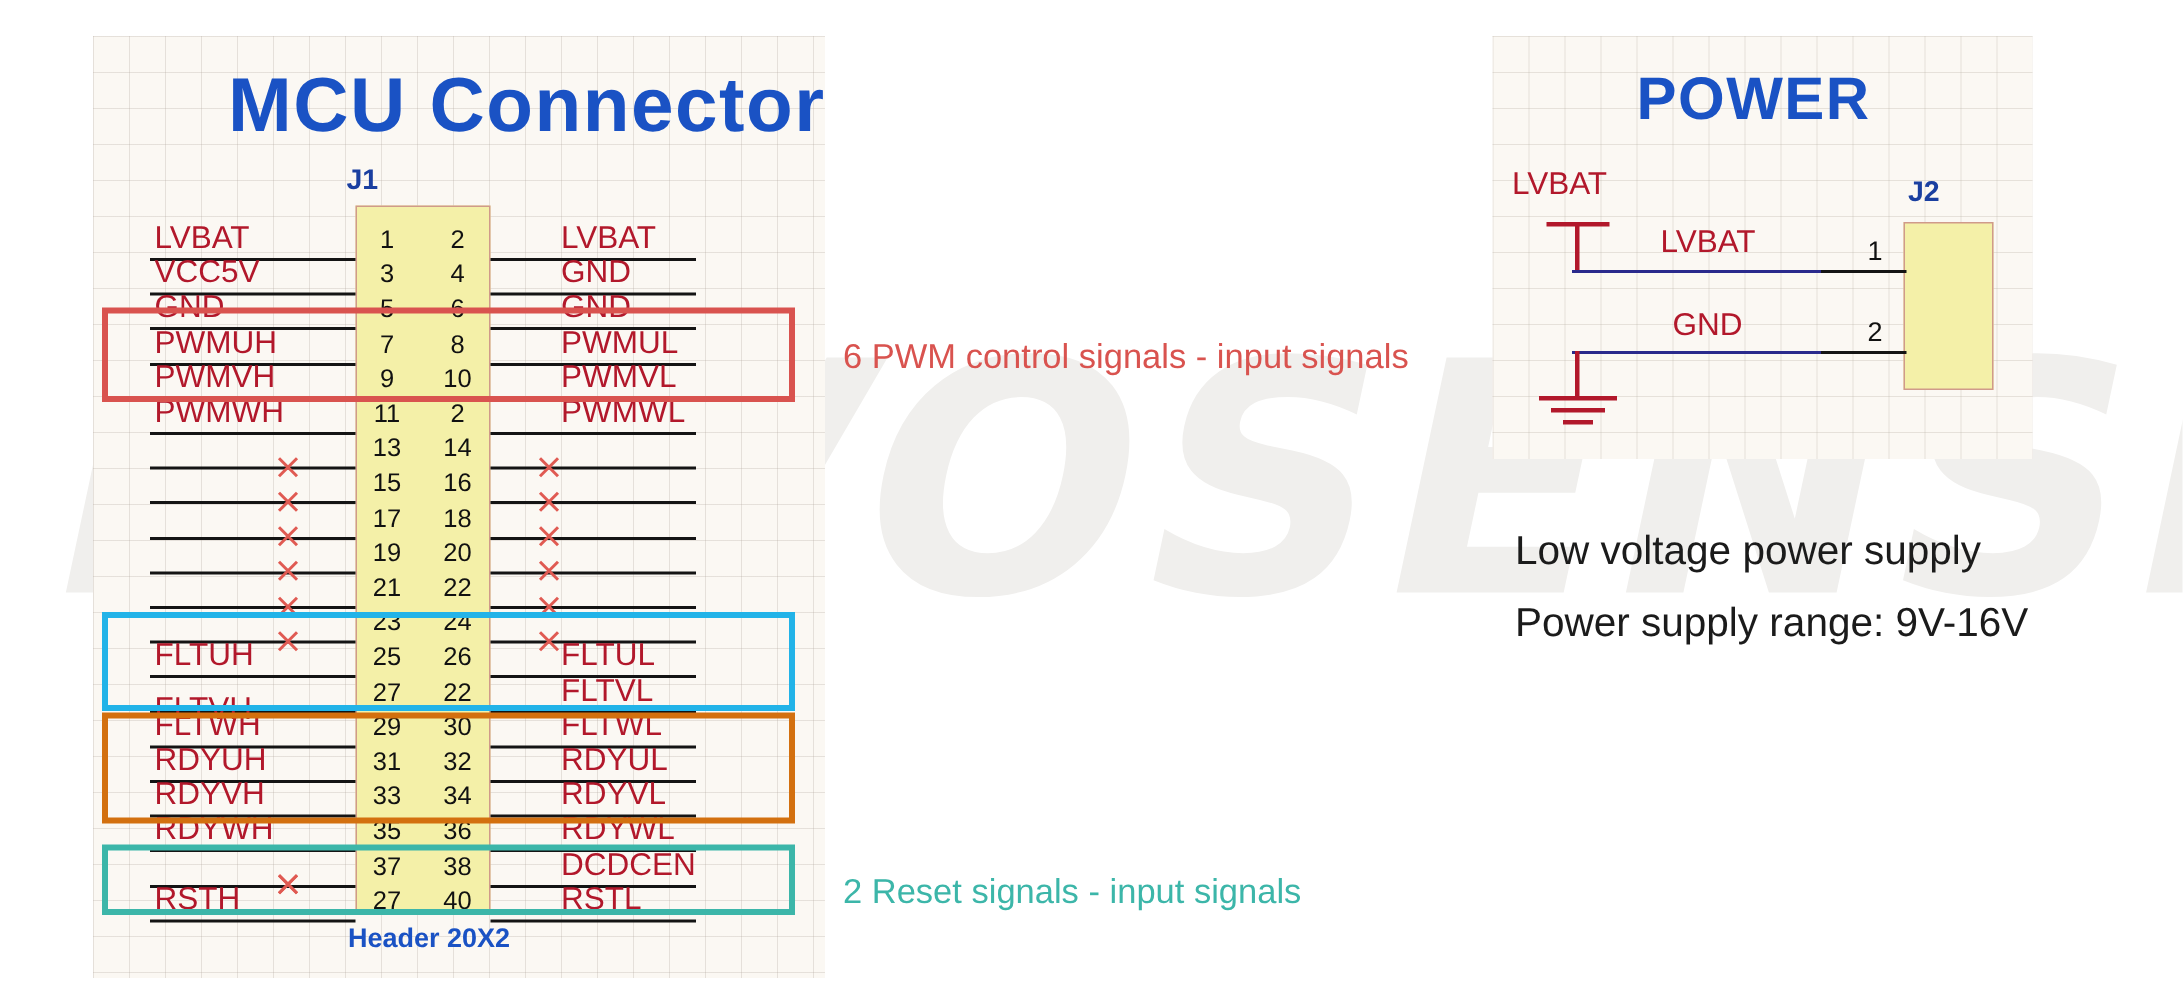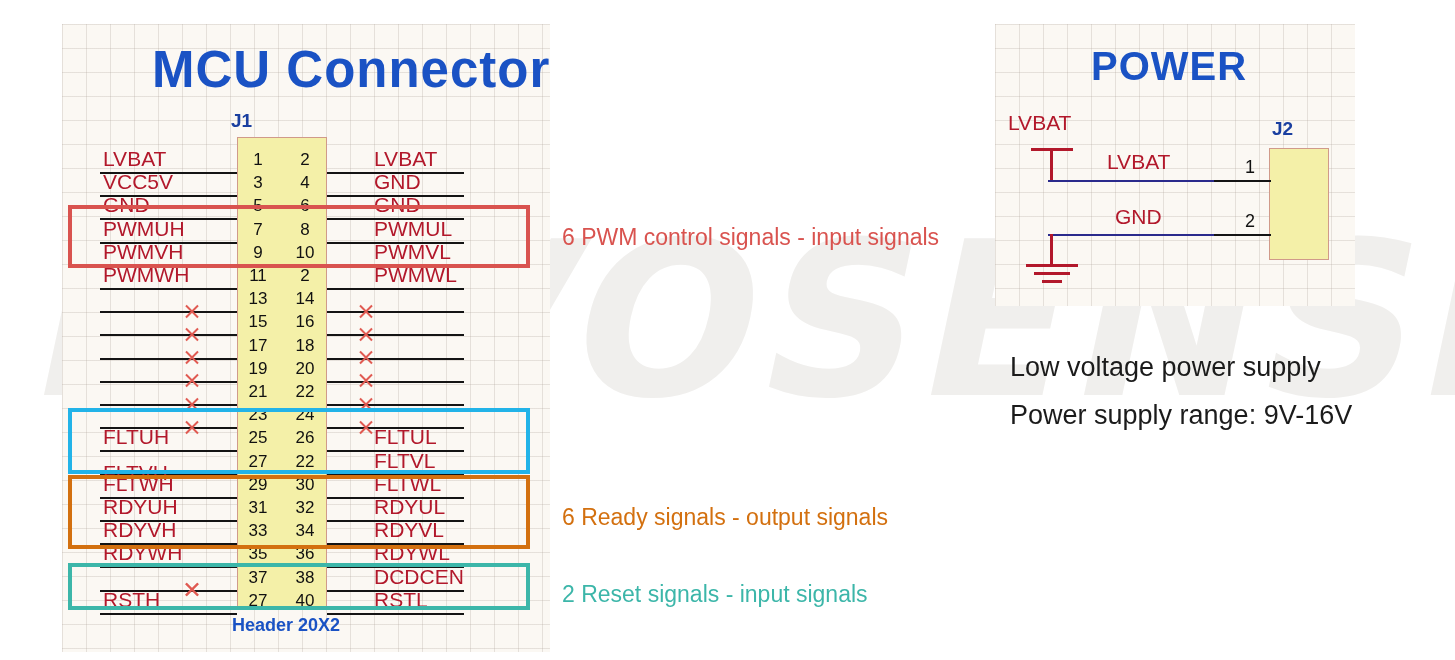--- a/index.html
+++ b/index.html
@@ -242,21 +242,20 @@
       <div class="net net-r" style="left: 374px; top: 587.8px;">RSTL</div>
       <div class="nc" style="left: 183px; top: 581.1px;"></div>
     </div>
 
   <div class="gbox" style="left:68px;top:205px;width:462px;height:63px;border:4px solid #d9534f;"></div>
   <div class="gbox" style="left:68px;top:408px;width:462px;height:66px;border:4px solid #22b3e8;"></div>
   <div class="gbox" style="left:68px;top:475px;width:462px;height:74px;border:4px solid #d3700f;"></div>
   <div class="gbox" style="left:68px;top:563px;width:462px;height:47px;border:4px solid #3cb6a9;"></div>
 
   <div class="anno" id="anno-0" style="left:562px;top:224px;color:#d9534f;">6 PWM control signals - input signals</div>
-  <div class="anno" id="anno-2" style="left:562px;top:504px;color:#d3700f;">6 Ready signals - output signals</div>
   <div class="anno" id="anno-3" style="left:562px;top:581px;color:#3cb6a9;">2 Reset signals - input signals</div>
 
   <div class="sheet" id="sheet-pwr"></div>
 
   <div class="ttl" id="pwr-title">POWER</div>
 
   <div class="refdes" style="left:1272px;top:118px;">J2</div>
 
   <div class="conn-body" id="j2-body"></div>
 

